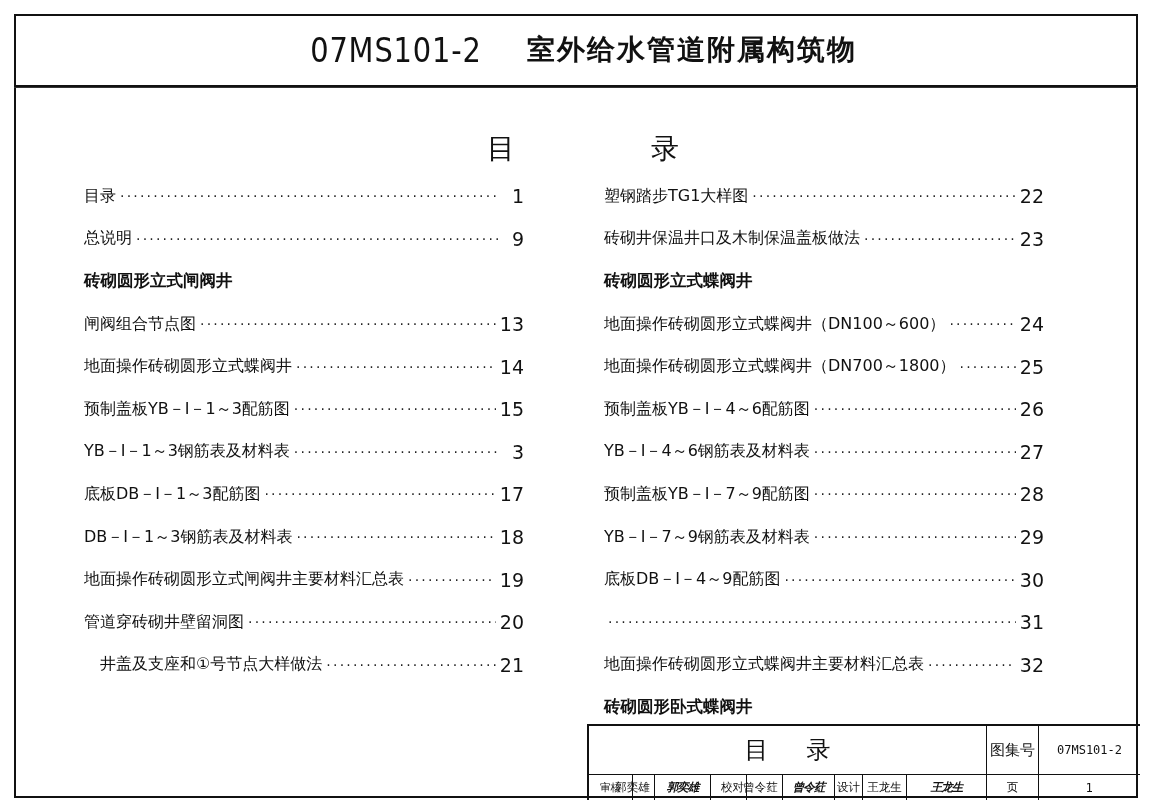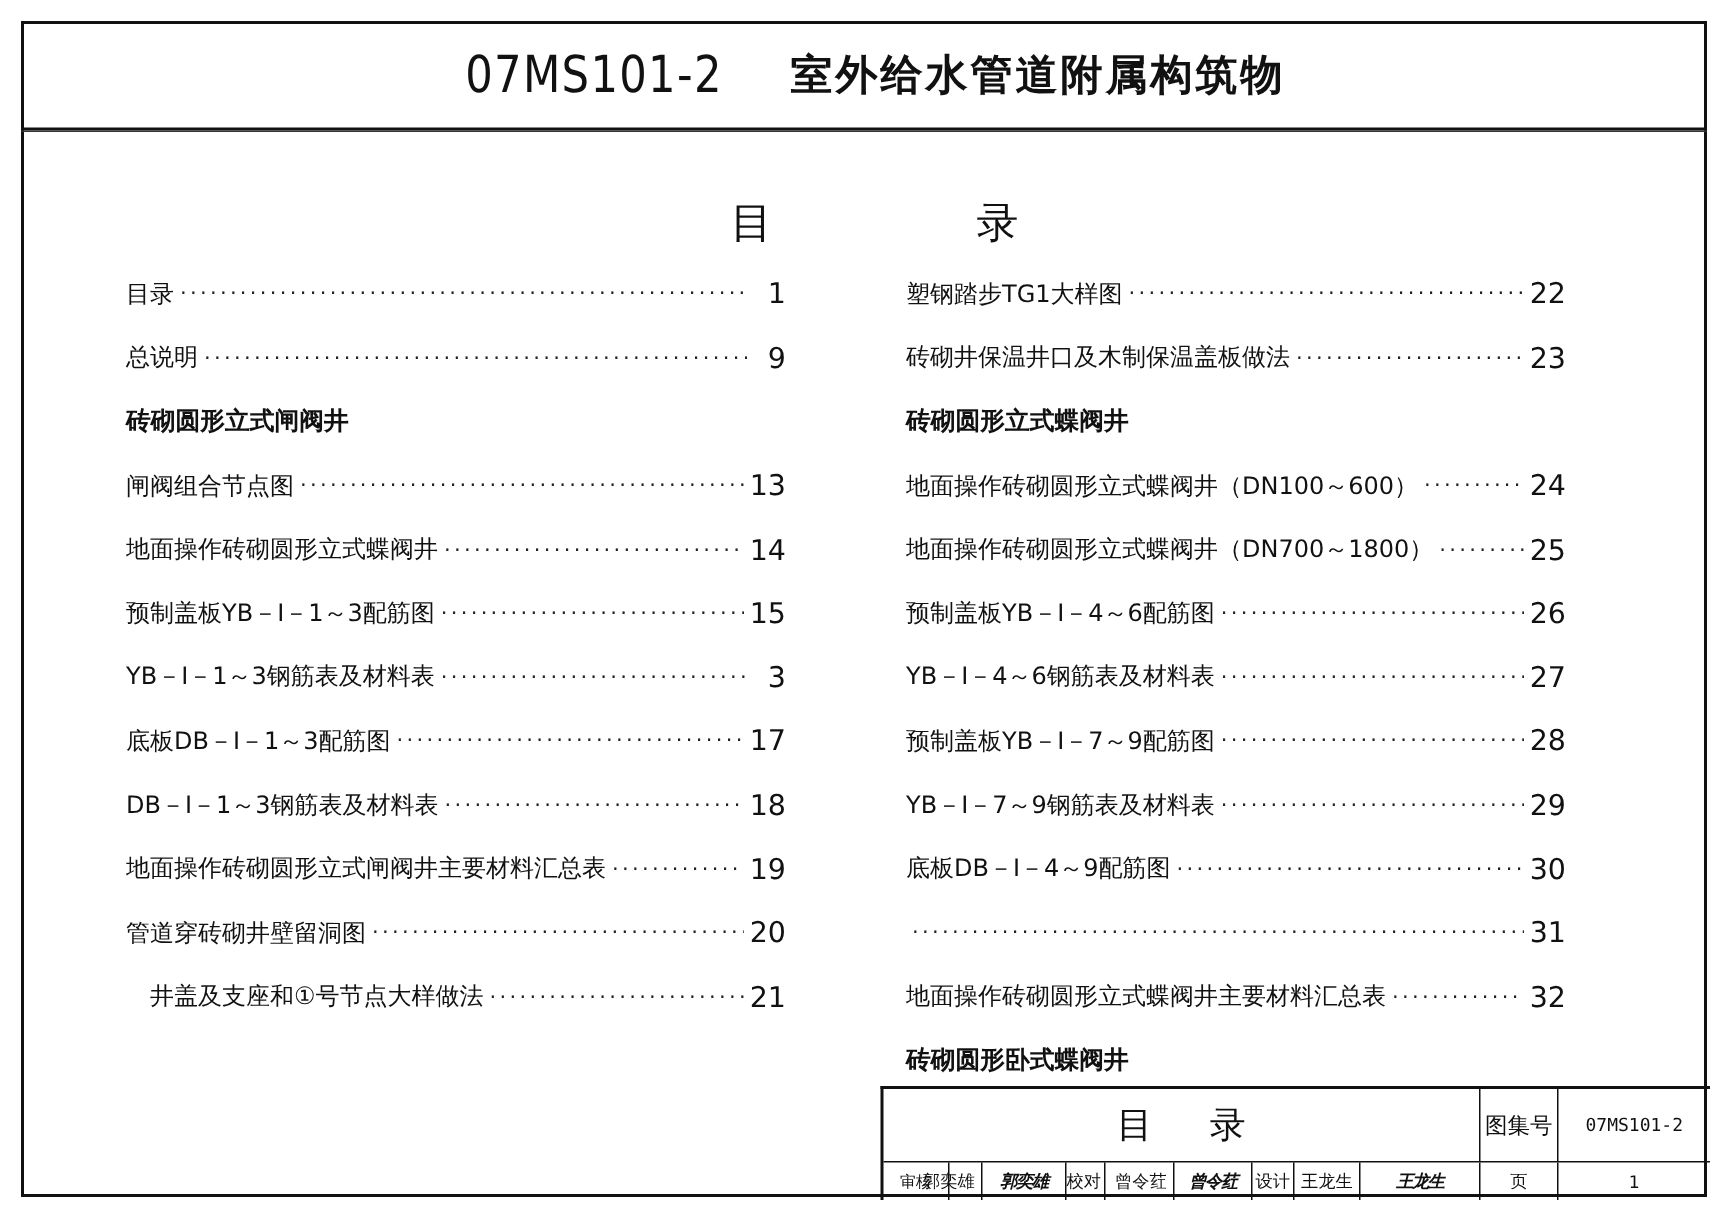--- a/index.html
+++ b/index.html
@@ -170,21 +170,21 @@
 <div class="tb">
   <div class="tb-row1">
     <div class="cell tb-title">目录</div>
     <div class="cell tb-atlas-label">图集号</div>
     <div class="cell tb-atlas-val">07MS101-2</div>
   </div>
   <div class="tb-row2">
     <div class="cell" style="left:0;width:44px;font-size:10.5px;">审核</div>
     <div class="cell" style="left:22px;width:44px;">郭奕雄</div>
     <div class="cell sig" style="left:66px;width:56px;">郭奕雄</div>
-    <div class="cell" style="left:120px;width:28px;">校对</div>
+    <div class="cell" style="left:130px;width:28px;">校对</div>
     <div class="cell" style="left:150px;width:44px;">曾令荭</div>
     <div class="cell sig" style="left:194px;width:52px;">曾令荭</div>
     <div class="cell" style="left:246px;width:28px;">设计</div>
     <div class="cell" style="left:274px;width:44px;">王龙生</div>
     <div class="cell sig" style="left:318px;width:80px;">王龙生</div>
     <div class="cell" style="left:398px;width:52px;">页</div>
     <div class="cell" style="left:450px;width:101px;border-right:none;">1</div>
   </div>
 </div>
 

